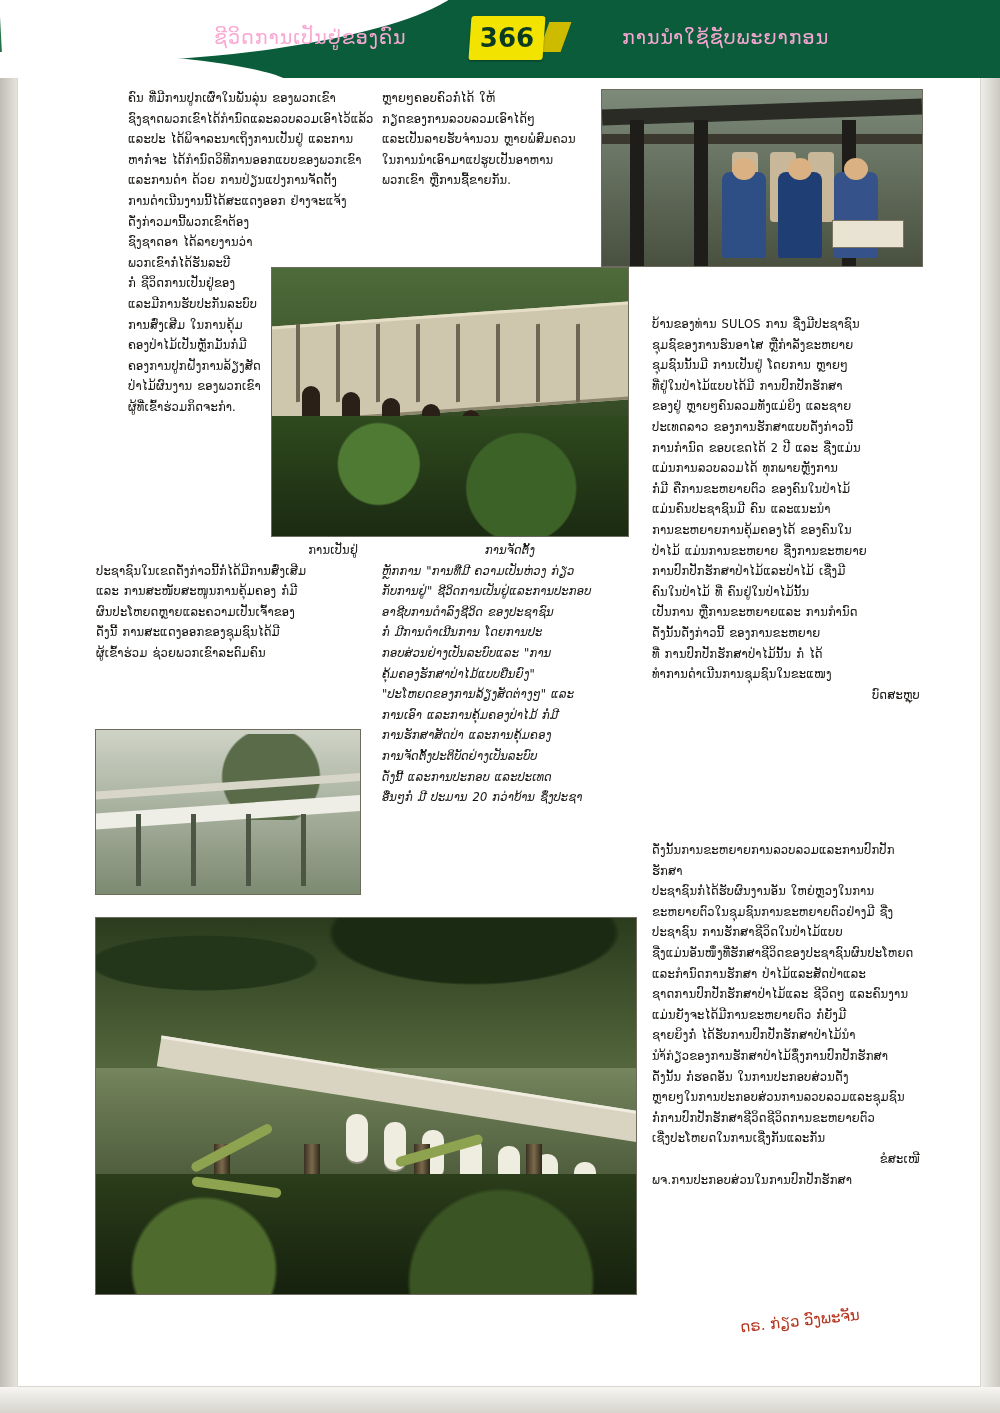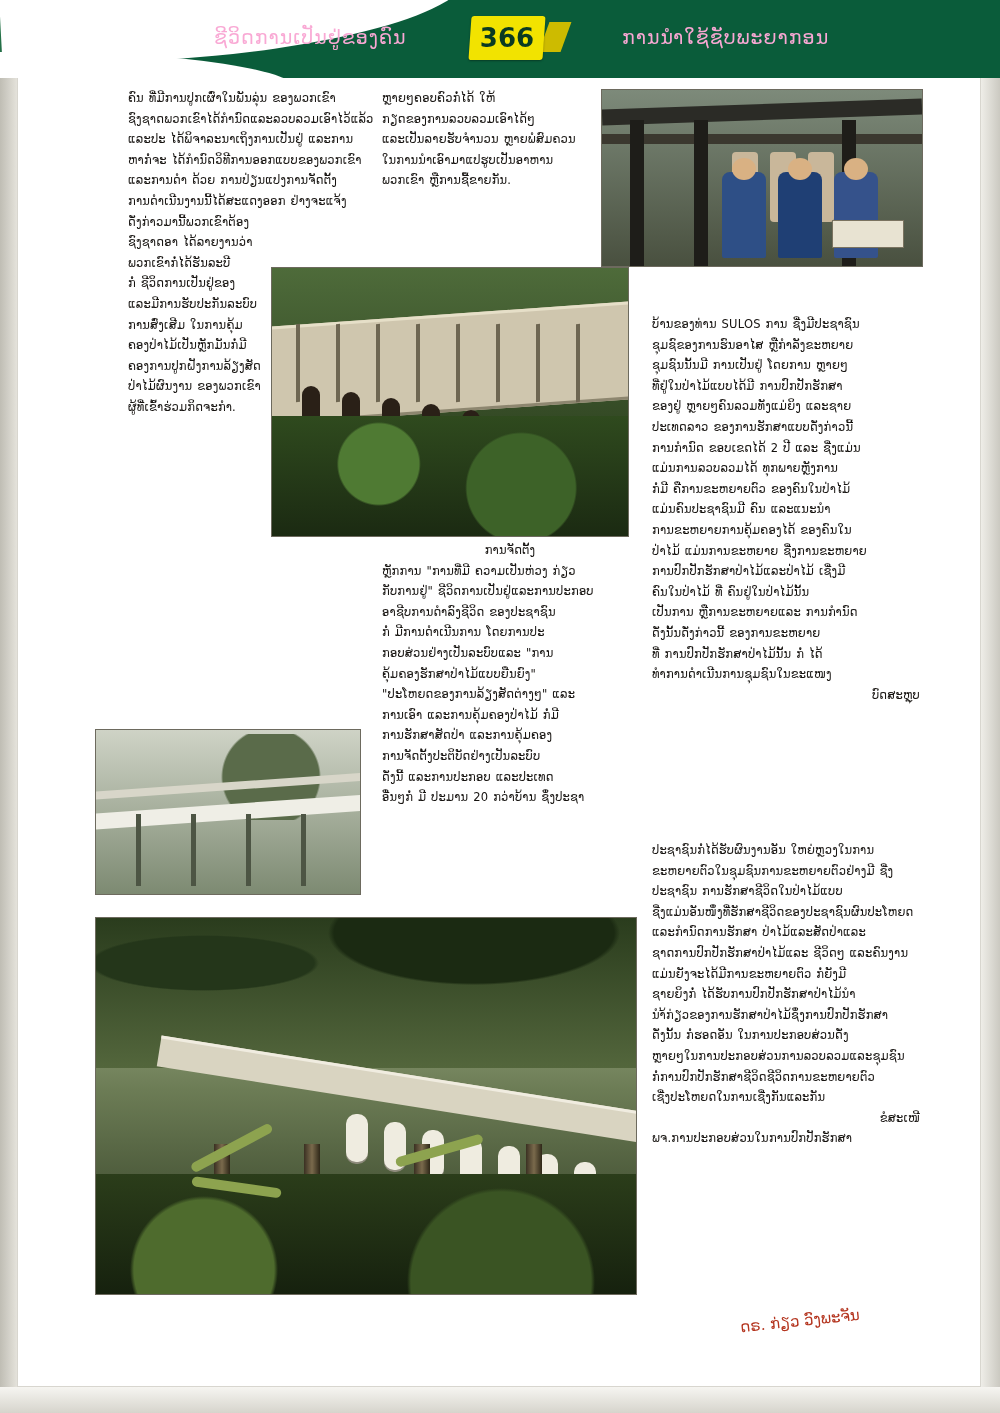--- a/index.html
+++ b/index.html
@@ -100,21 +100,21 @@
     text-align:justify;
     word-spacing:1px;
   }
   .col p{margin:0 0 0 0;}
   .col p + p{margin-top:0;}
   .rightalign{text-align:right;}
   .centeralign{text-align:center;}
 
   #c1a{left:80px;top:88px;width:262px;margin-left:48px;}
   #c2a{left:382px;top:88px;width:216px;}
-  #c2b{left:382px;top:540px;width:256px;}
+  #c2b{left:382px;top:540px;width:256px;font-style:italic;}
   #c1b{left:96px;top:540px;width:262px;}
   #c3a{left:652px;top:314px;width:268px;}
   #c3b{left:652px;top:840px;width:268px;}
 
   .sig{
     position:absolute;left:740px;top:1312px;
     color:#b4341e;font-size:15px;
     transform:rotate(-6deg);
     font-family:"DejaVu Serif", serif;
   }
@@ -286,20 +286,28 @@
   </div>
 
   <div class="col" id="c2a">
     <p>ຫຼາຍໆຄອບຄົວກໍ່ໄດ້ ໃຫ້</p>
     <p>ກຽດຂອງການລວບລວມເອົາໄດ້ໆ</p>
     <p>ແລະເປັນລາຍຮັບຈຳນວນ ຫຼາຍພໍສົມຄວນ</p>
     <p>ໃນການນຳເອົາມາແປຮູບເປັນອາຫານ</p>
     <p>ພວກເຂົາ ຫຼືການຊື້ຂາຍກັນ.</p>
   </div>
 
+  <div class="col rightalign" id="c1b">
+    <p class="rightalign">ການເປັນຢູ່</p>
+    <p style="text-align:justify">ປະຊາຊົນໃນເຂດດັ່ງກ່າວນີ້ກໍ່ໄດ້ມີການສົ່ງເສີມ</p>
+    <p style="text-align:justify">ແລະ ການສະໜັບສະໜູນການຄຸ້ມຄອງ ກໍ່ມີ</p>
+    <p style="text-align:justify">ຜົນປະໂຫຍດຫຼາຍແລະຄວາມເປັນເຈົ້າຂອງ</p>
+    <p style="text-align:justify">ດັ່ງນີ້ ການສະແດງອອກຂອງຊຸມຊົນໄດ້ມີ</p>
+    <p style="text-align:justify">ຜູ້ເຂົ້າຮ່ວມ ຊ່ວຍພວກເຂົາລະດົມຄົນ</p>
+  </div>
 
   <div class="col" id="c2b">
     <p class="centeralign">ການຈັດຕັ້ງ</p>
     <p>ຫຼັກການ "ການທີ່ມີ ຄວາມເປັນຫ່ວງ ກ່ຽວ</p>
     <p>ກັບການຢູ່" ຊີວິດການເປັນຢູ່ແລະການປະກອບ</p>
     <p>ອາຊີບການດຳລົງຊີວິດ ຂອງປະຊາຊົນ</p>
     <p>ກໍ່ ມີການດຳເນີນການ ໂດຍການປະ</p>
     <p>ກອບສ່ວນຢ່າງເປັນລະບົບແລະ "ການ</p>
     <p>ຄຸ້ມຄອງຮັກສາປ່າໄມ້ແບບຍືນຍົງ"</p>
     <p>"ປະໂຫຍດຂອງການລ້ຽງສັດຕ່າງໆ" ແລະ</p>
@@ -326,20 +334,21 @@
     <p>ການປົກປັກຮັກສາປ່າໄມ້ແລະປ່າໄມ້ ເຊີ່ງມີ</p>
     <p>ຄົນໃນປ່າໄມ້ ທີ່ ຄົນຢູ່ໃນປ່າໄມ້ນັ້ນ</p>
     <p>ເປັນການ ຫຼືການຂະຫຍາຍແລະ ການກຳນົດ</p>
     <p>ດັ່ງນັ້ນດັ່ງກ່າວນີ້      ຂອງການຂະຫຍາຍ</p>
     <p>ທີ່ ການປົກປັກຮັກສາປ່າໄມ້ນັ້ນ ກໍ່ ໄດ້</p>
     <p>ທຳການດຳເນີນການຊຸມຊົນໃນຂະແໜງ</p>
     <p class="rightalign">ບົດສະຫຼຸບ</p>
   </div>
 
   <div class="col" id="c3b">
+    <p>ດັ່ງນັ້ນການຂະຫຍາຍການລວບລວມແລະການປົກປັກຮັກສາ</p>
     <p>ປະຊາຊົນກໍ່ໄດ້ຮັບຜົນງານອັນ ໃຫຍ່ຫຼວງໃນການ</p>
     <p>ຂະຫຍາຍຕົວໃນຊຸມຊົນການຂະຫຍາຍຕົວຢ່າງມີ ຊີ່ງ</p>
     <p>ປະຊາຊົນ ການຮັກສາຊີວິດໃນປ່າໄມ້ແບບ</p>
     <p>ຊີ່ງແມ່ນອັນໜຶ່ງທີ່ຮັກສາຊີວິດຂອງປະຊາຊົນຜົນປະໂຫຍດ</p>
     <p>ແລະກຳນົດການຮັກສາ ປ່າໄມ້ແລະສັດປ່າແລະ</p>
     <p>ຊາດການປົກປັກຮັກສາປ່າໄມ້ແລະ ຊີວິດໆ ແລະຄົນງານ</p>
     <p>ແມ່ນຍັງຈະໄດ້ມີການຂະຫຍາຍຕົວ ກໍ່ຍັງມີ</p>
     <p>ຊາຍຍິງກໍ່ ໄດ້ຮັບການປົກປັກຮັກສາປ່າໄມ້ນຳ</p>
     <p>ນຳ້ກ່ຽວຂອງການຮັກສາປ່າໄມ້ຊຶ່ງການປົກປັກຮັກສາ</p>
     <p>ດັ່ງນັ້ນ ກໍ່ຮອດອັນ ໃນການປະກອບສ່ວນດັ່ງ</p>

